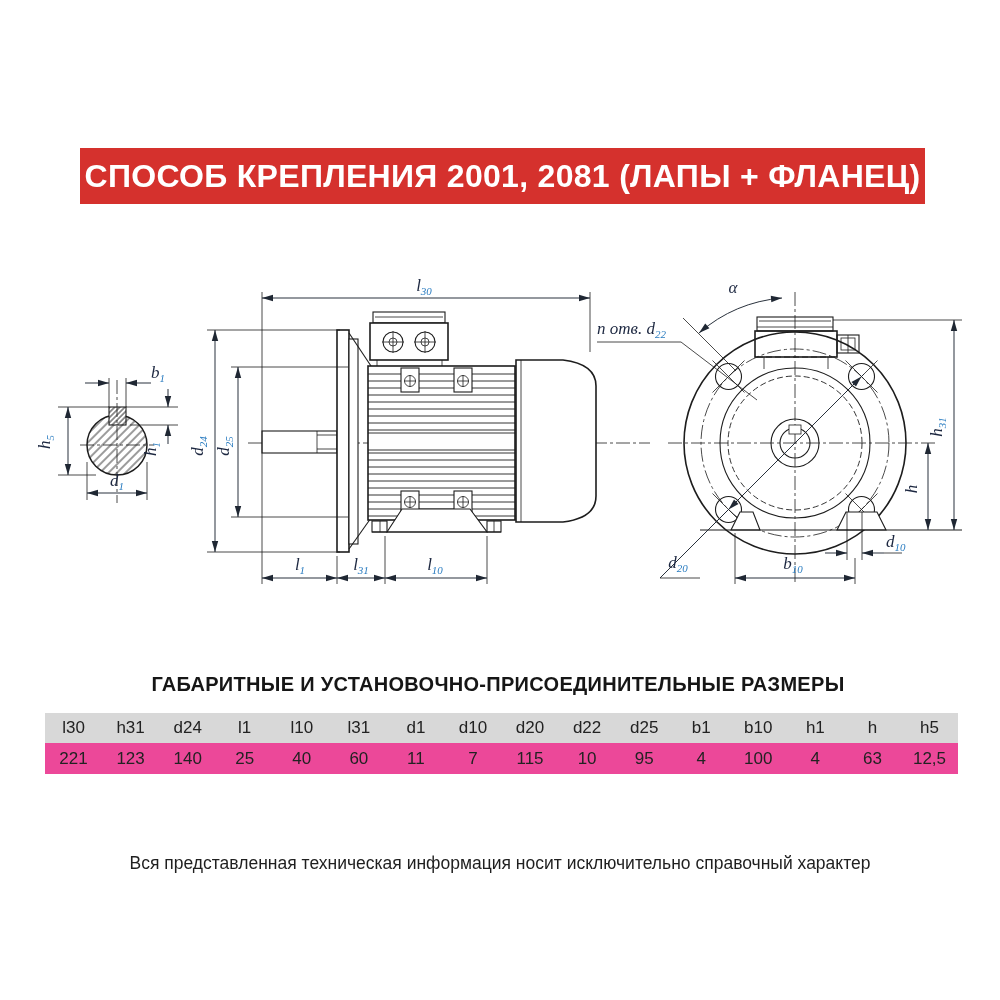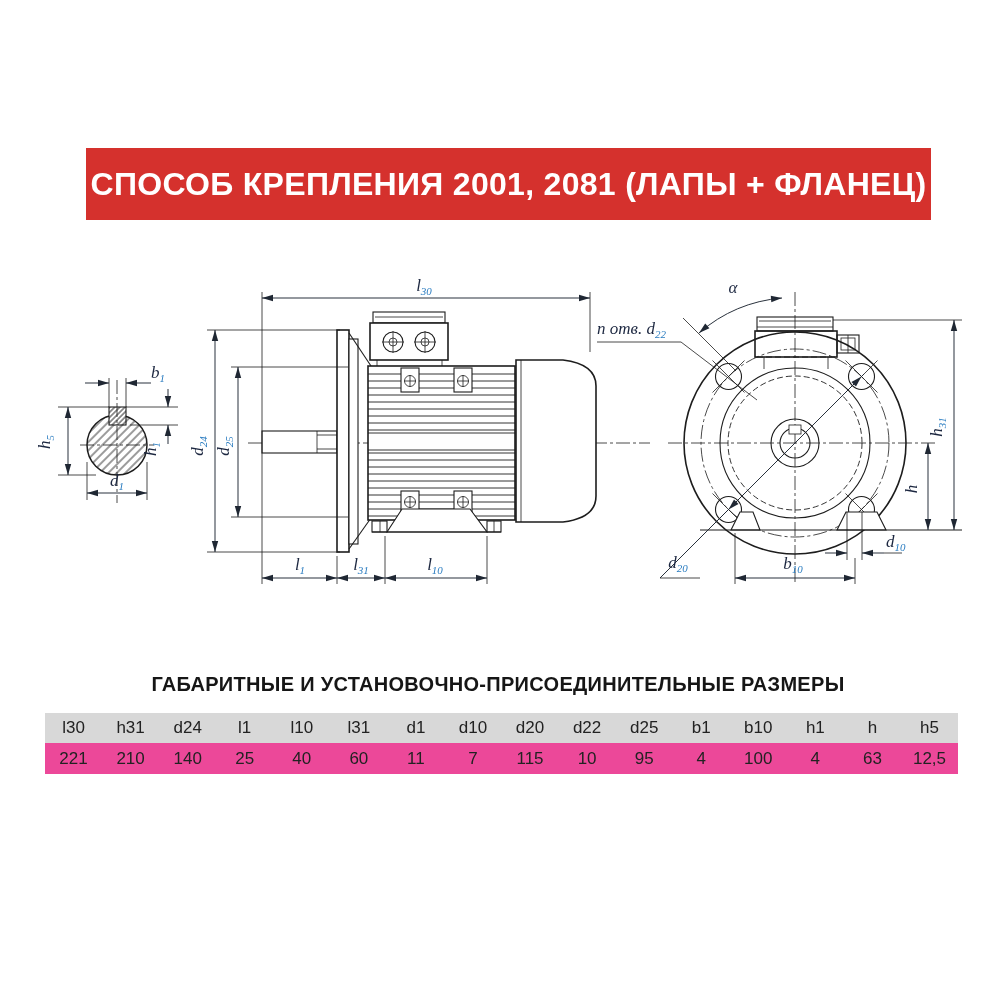--- a/index.html
+++ b/index.html
@@ -1,22 +1,22 @@
 <!DOCTYPE html>
 <html><head>
 <meta charset="utf-8">
 <style>
   html,body{margin:0;padding:0;}
   body{
     width:1000px;height:1000px;position:relative;background:#ffffff;
     font-family:"Liberation Sans",sans-serif;color:#1c1c1c;overflow:hidden;
   }
   .banner{
-    position:absolute;left:80px;top:148px;width:845px;height:72px;
-    display:flex;align-items:center;justify-content:center;margin-left:6px;
+    position:absolute;left:80px;top:148px;width:845px;height:56px;
+    display:flex;align-items:center;justify-content:center;
   }
   .banner-title{
     color:#ffffff;font-size:32px;font-weight:bold;letter-spacing:.3px;white-space:nowrap;
   }
   .drawing{position:absolute;left:0;top:255px;width:1000px;height:345px;}
   .section-heading{
     position:absolute;left:0;top:673px;width:996px;text-align:center;
     font-size:20px;font-weight:bold;letter-spacing:.3px;color:#161616;
   }
   .dim-table{position:absolute;left:45px;top:713px;width:913px;}
@@ -334,32 +334,33 @@
       <div class="th">d22</div>
       <div class="th">d25</div>
       <div class="th">b1</div>
       <div class="th">b10</div>
       <div class="th">h1</div>
       <div class="th">h</div>
       <div class="th">h5</div>
     </div>
   <div class="t-row val">
       <div class="td">221</div>
-      <div class="td">210</div>
+      <div class="td">123</div>
       <div class="td">140</div>
       <div class="td">25</div>
       <div class="td">40</div>
       <div class="td">60</div>
       <div class="td">11</div>
       <div class="td">7</div>
       <div class="td">115</div>
       <div class="td">10</div>
       <div class="td">95</div>
       <div class="td">4</div>
       <div class="td">100</div>
       <div class="td">4</div>
       <div class="td">63</div>
       <div class="td">12,5</div>
     </div>
 </div>
 
 <div class="footer">
+  <div>Вся представленная техническая информация носит исключительно справочный характер</div>
 </div>
 
 </body></html>

